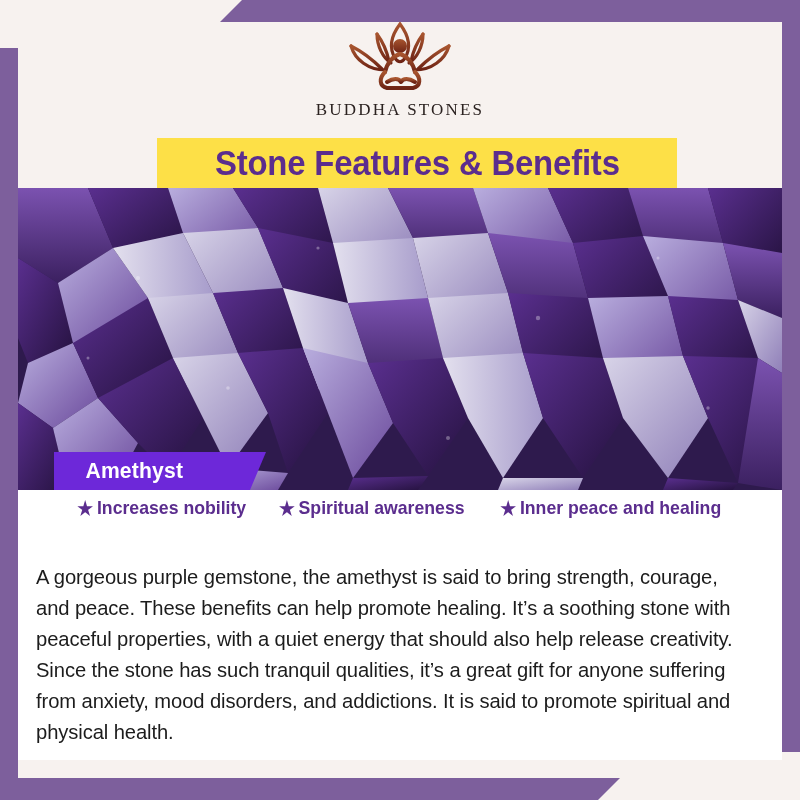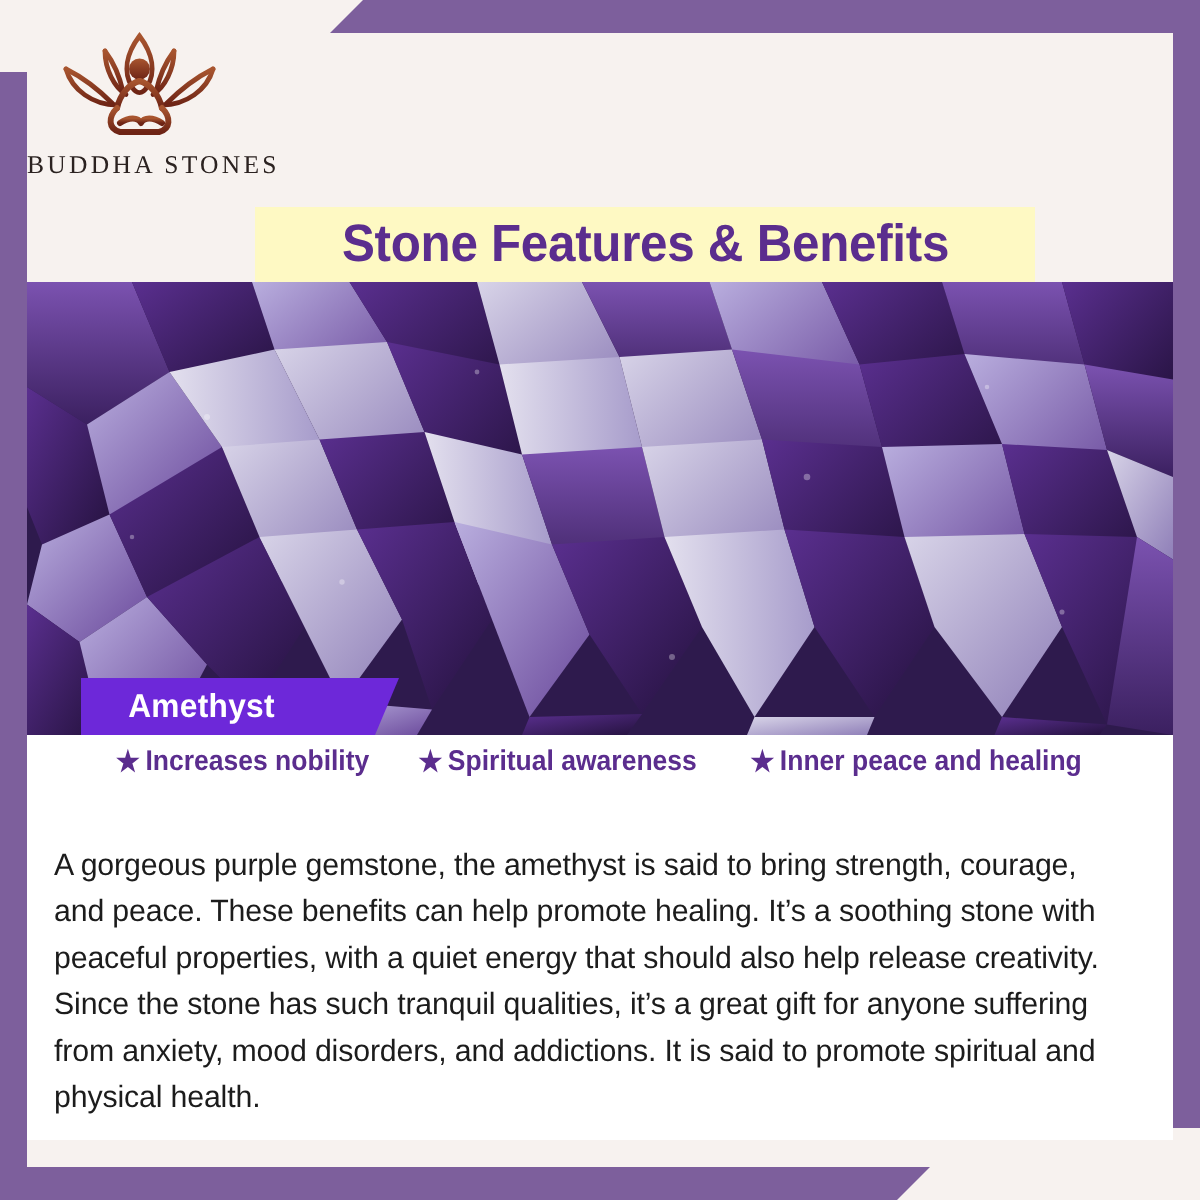--- a/index.html
+++ b/index.html
@@ -71,21 +71,21 @@
   
   .header {
     position: absolute;
     left: 0;
     top: 0;
     width: 764px;
     height: 142px;
     background: #f7f2ef;
     display: flex;
     flex-direction: column;
-    align-items: flex-start;
+    align-items: center;
     justify-content: flex-start;
     padding-top: 16px;
     box-sizing: border-box;
   }
   .logo-mark {
     width: 150px;
     height: 82px;
     display: block;
   }
   .brand-name {
@@ -93,25 +93,25 @@
     font-family: "Liberation Serif", serif;
     font-size: 17px;
     letter-spacing: 2.2px;
     color: #2b2220;
     font-weight: 400;
   }
 
   
   .title-band {
     position: absolute;
-    left: 152px;
+    left: 139px;
     top: 138px;
     width: 520px;
     height: 50px;
-    background: #fef9c3;
+    background: #fde047;
     display: flex;
     align-items: center;
     justify-content: center;
     text-align: center;
   }
   .title-text {
     font-family: "Liberation Sans Narrow", "Liberation Sans", sans-serif;
     font-size: 35px;
     font-weight: bold;
     color: #5b2d8e;

